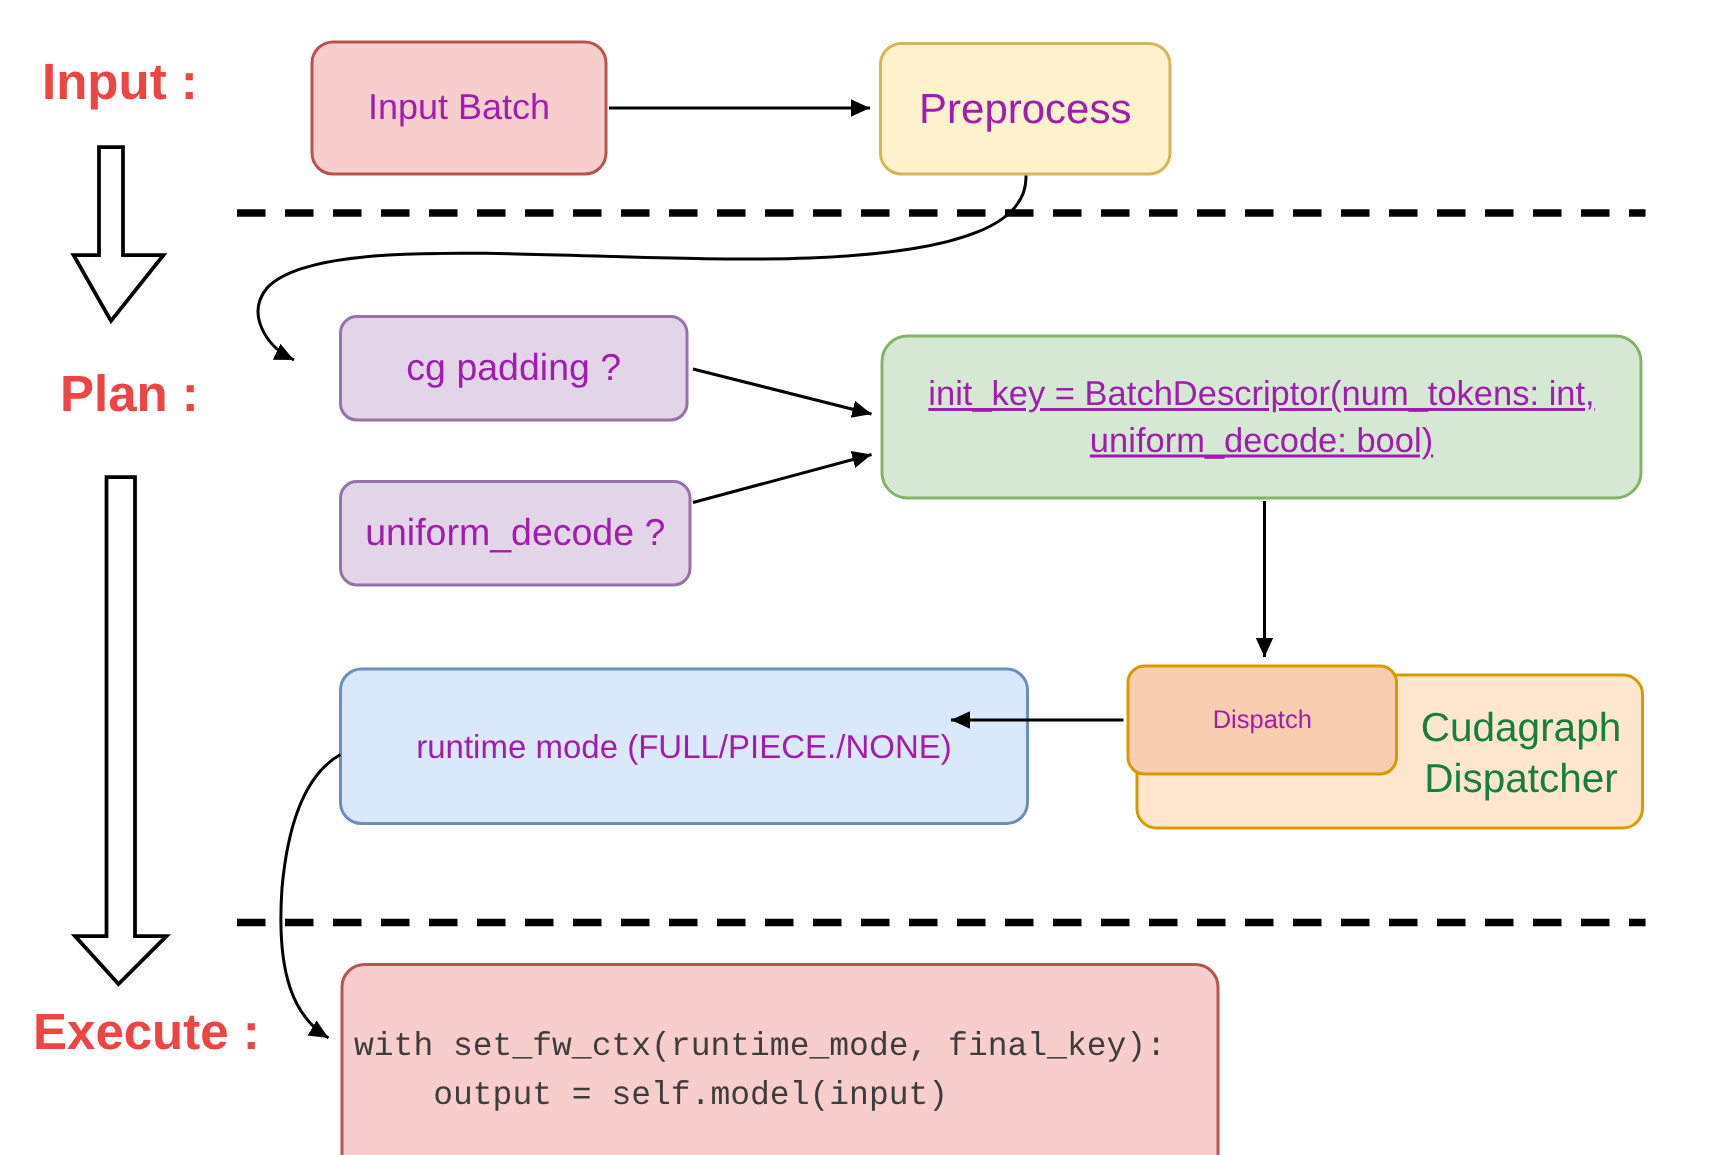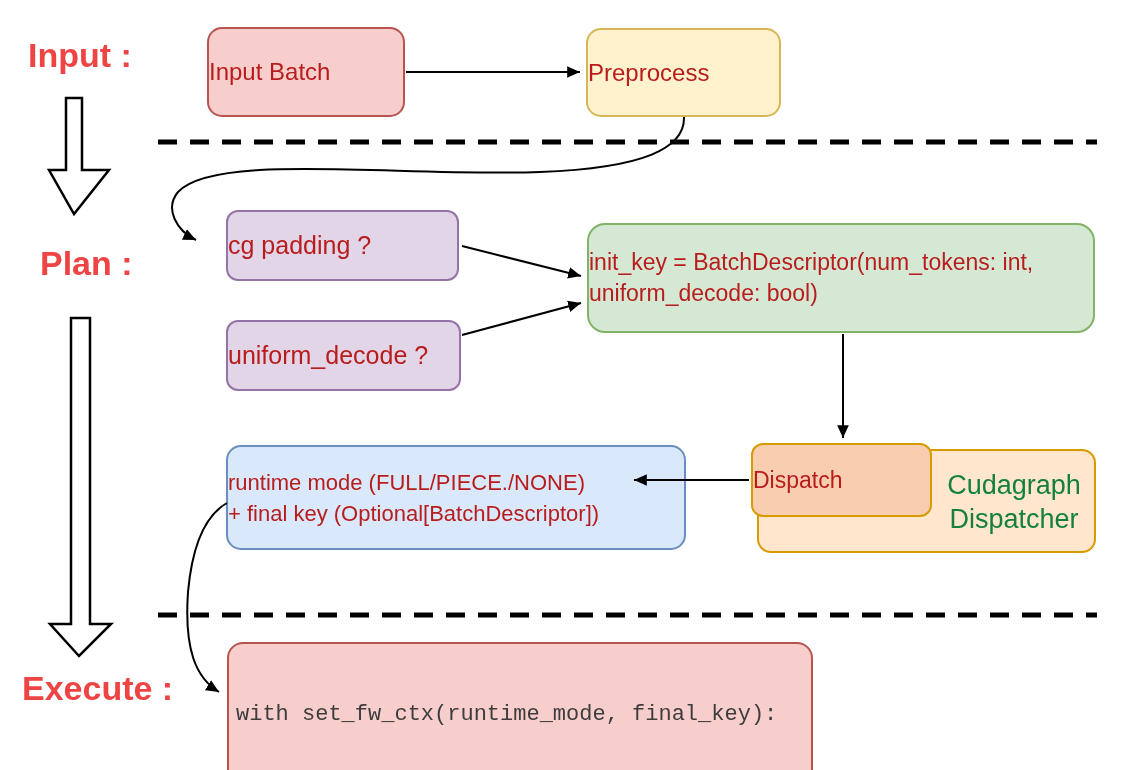--- a/index.html
+++ b/index.html
@@ -24,52 +24,52 @@
     font-size: 34px;
     color: #ef4444;
     z-index: 2;
     white-space: nowrap;
   }
   .node {
     position: absolute;
     box-sizing: border-box;
     display: flex;
     flex-direction: column;
-    align-items: flex-start;
+    align-items: center;
     justify-content: center;
     text-align: center;
-    color: #b91c1c;
+    color: #a21caf;
     z-index: 1;
     white-space: nowrap;
   }
   .node-input-batch {
     left: 207px; top: 27px; width: 198px; height: 90px;
     background: #f8cecc; border: 2px solid #b85450; border-radius: 15px;
     font-size: 24px;
   }
   .node-preprocess {
     left: 586px; top: 28px; width: 195px; height: 89px;
     background: #fff2cc; border: 2px solid #d6b656; border-radius: 15px;
-    font-size: 24px;
+    font-size: 28px;
   }
   .node-cg-padding {
     left: 226px; top: 210px; width: 233px; height: 71px;
     background: #e1d5e7; border: 2px solid #9673a6; border-radius: 12px;
     font-size: 25px;
   }
   .node-uniform-decode {
     left: 226px; top: 300px; width: 235px; height: 71px;
     background: #e1d5e7; border: 2px solid #9673a6; border-radius: 12px;
     font-size: 25px;
     margin-top: 20px;
   }
   .node-init-key {
     left: 587px; top: 223px; width: 508px; height: 110px;
     background: #d5e8d4; border: 2px solid #82b366; border-radius: 18px;
-    font-size: 23px; line-height: 31px;
+    font-size: 23px; line-height: 31px; text-decoration: underline;
   }
   .node-runtime-mode {
     left: 226px; top: 445px; width: 460px; height: 105px;
     background: #dae8fc; border: 2px solid #6c8ebf; border-radius: 15px;
     font-size: 22px; line-height: 31px;
   }
   .node-cudagraph {
     left: 757px; top: 449px; width: 339px; height: 104px;
     background: #ffe6cc; border: 2px solid #d79b00; border-radius: 14px;
     z-index: 1;
@@ -78,21 +78,21 @@
     position: absolute;
     left: 932px; top: 468px; width: 164px;
     text-align: center;
     font-size: 27px; line-height: 34px;
     color: #15803d;
     z-index: 2;
   }
   .node-dispatch {
     left: 751px; top: 443px; width: 181px; height: 74px;
     background: #f9cdb0; border: 2px solid #d79b00; border-radius: 12px;
-    font-size: 23px;
+    font-size: 17px;
     z-index: 2;
   }
   .node-execute-code {
     left: 227px; top: 642px; width: 586px; height: 144px;
     background: #f8cecc; border: 2px solid #b85450; border-radius: 16px;
     font-family: "Liberation Mono", monospace;
     font-size: 22px; line-height: 33px;
     color: #3d3d3d;
     align-items: flex-start;
     text-align: left;
@@ -125,35 +125,35 @@
     <span>uniform_decode ?</span>
   </div>
 
   <div class="node node-init-key">
     <span>init_key = BatchDescriptor(num_tokens: int,</span>
     <span>uniform_decode: bool)</span>
   </div>
 
   <div class="node node-runtime-mode">
     <span>runtime mode (FULL/PIECE./NONE)</span>
-    <span>+ final key (Optional[BatchDescriptor])</span>
   </div>
 
   <div class="node node-cudagraph"></div>
   <div class="cudagraph-label">
     <div>Cudagraph</div>
     <div>Dispatcher</div>
   </div>
 
   <div class="node node-dispatch">
     <span>Dispatch</span>
   </div>
 
   <div class="node node-execute-code">
     <span class="pre">with set_fw_ctx(runtime_mode, final_key):</span>
+    <span class="pre">    output = self.model(input)</span>
   </div>
 
   <svg class="overlay" width="1142" height="770" viewBox="0 0 1142 770" xmlns="http://www.w3.org/2000/svg">
     <defs>
       <marker id="ah" viewBox="0 0 12 12" refX="11" refY="6" markerWidth="7" markerHeight="7" orient="auto-start-reverse">
         <path d="M0,1 L11,6 L0,11 Z" fill="#000000"></path>
       </marker>
     </defs>
 
     <path d="M158 142 H1097" stroke="#000000" stroke-width="5" stroke-dasharray="19 13" fill="none"></path>

